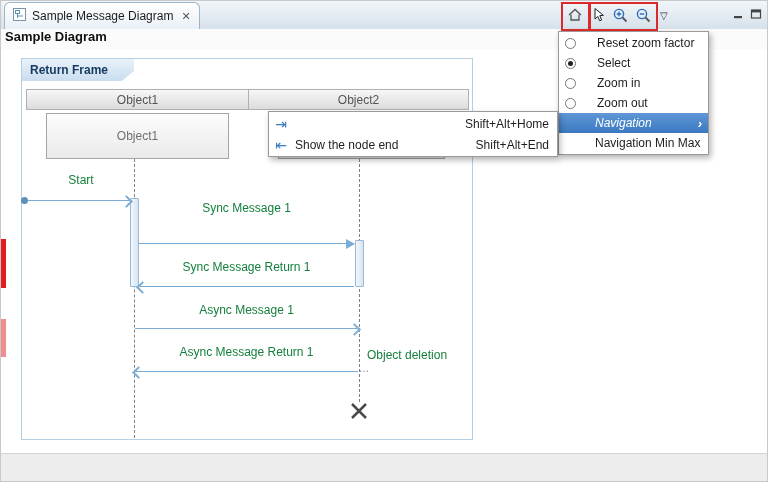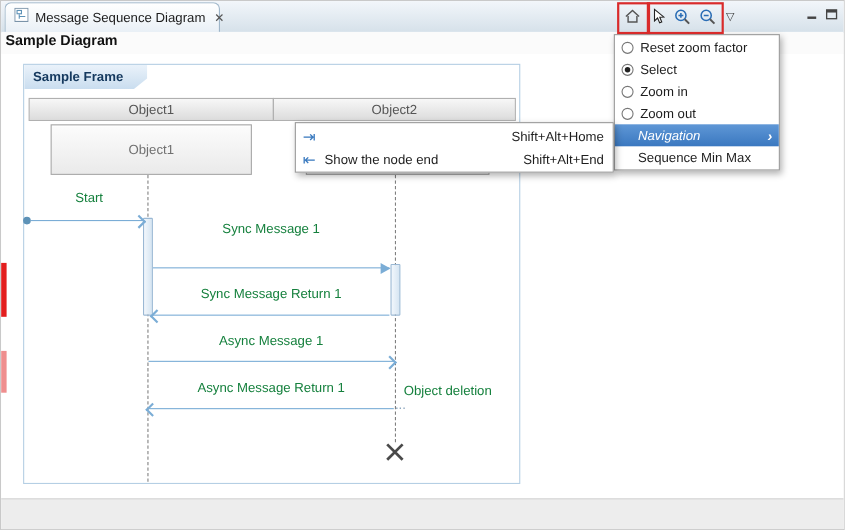--- a/index.html
+++ b/index.html
@@ -64,21 +64,21 @@
   .tri-r { position:absolute; width:0; height:0; border-top:5px solid transparent;
            border-bottom:5px solid transparent; border-left:9px solid #7badd6; z-index:3; }
   .startdot { position:absolute; left:20px; top:196px; width:7px; height:7px;
               background:#5d92b7; border-radius:50%; z-index:3; }
   .xcross { position:absolute; left:348px; top:400px; z-index:3; }
 
   
   .menu { position:absolute; left:557px; top:30px; width:151px; background:#fff;
           border:1px solid #9a9a9a; box-shadow:2px 3px 6px rgba(0,0,0,.3);
           z-index:50; padding:1px 0; box-sizing:border-box; }
-  .menuitem { height:20px; display:flex; align-items:center; gap:6px; padding:0 6px;
+  .menuitem { height:20px; display:flex; align-items:center; gap:21px; padding:0 6px;
               font-size:12px; color:#1e1e1e; }
   .menuitem.nav { background:linear-gradient(#5f97d6,#3a78c0); color:#fff;font-style:italic; }
   .radio { width:9px; height:9px; border:1px solid #777; border-radius:50%;
            box-sizing:content-box; flex:none; background:#fff; }
   .radio.checked { position:relative; }
   .radio.checked::after { content:''; position:absolute; width:5px; height:5px; margin:2px;
                           background:#222; border-radius:50%; display:block; }
   .spacer9 { width:9px; flex:none; }
   .nav-arrow { margin-left:auto; font-weight:bold; font-size:13px; line-height:1; }
 
@@ -98,21 +98,21 @@
 
   <div class="tabbar">
     <div class="tab">
       <span>
         <svg width="13" height="13" viewBox="0 0 13 13">
             <rect x="0.5" y="0.5" width="12" height="12" fill="#fff" stroke="#7a93a8"></rect>
             <rect x="2.5" y="2.5" width="4" height="3" fill="none" stroke="#5d92b7"></rect>
             <path d="M4.5 6 V10 M4.5 8 H10" stroke="#5d92b7" fill="none"></path>
           </svg>
       </span>
-      <span class="tab-title">Message Sequence Diagram</span>
+      <span class="tab-title">Sample Message Diagram</span>
       <span class="tab-close">✕</span>
     </div>
 
     <div class="toolbar">
       <span class="tbtn">
         <svg width="16" height="16" viewBox="0 0 16 16">
             <path d="M2 8 L8 2.5 L14 8" fill="none" stroke="#555" stroke-width="1.3"></path>
             <path d="M4 7.5 V13 H12 V7.5" fill="none" stroke="#555" stroke-width="1.3"></path>
           </svg>
       </span>
@@ -159,21 +159,21 @@
   <div class="pageheader">
     <span>Sample Diagram</span>
   </div>
 
   <div class="canvas"></div>
   <div class="statusbar"></div>
   <div class="marker marker1"></div>
   <div class="marker marker2"></div>
 
   <div class="frame"></div>
-  <div class="frametab">Sample Frame</div>
+  <div class="frametab">Return Frame</div>
 
   <div class="objhdr" style="left:25px; width:223px;">Object1</div>
   <div class="objhdr" style="left:247px; width:221px;">Object2</div>
 
   <div class="objbox" style="left:277px; width:167px;">Object2</div>
   <div class="objbox" style="left:45px; width:183px;">Object1</div>
 
   <div class="lifeline" style="left:133px; top:158px; height:279px;"></div>
   <div class="lifeline" style="left:358px; top:158px; height:243px;"></div>
 
@@ -226,21 +226,21 @@
       <span class="radio"></span>
       <span>Zoom out</span>
     </div>
     <div class="menuitem nav">
       <span class="spacer9"></span>
       <span>Navigation</span>
       <span class="nav-arrow">›</span>
     </div>
     <div class="menuitem">
       <span class="spacer9"></span>
-      <span>Sequence Min Max</span>
+      <span>Navigation Min Max</span>
     </div>
   </div>
 
   <div class="submenu">
     <div class="subitem">
       <span class="subicon">⇥</span>
       <span class="subshort">Shift+Alt+Home</span>
     </div>
     <div class="subitem">
       <span class="subicon">⇤</span>

